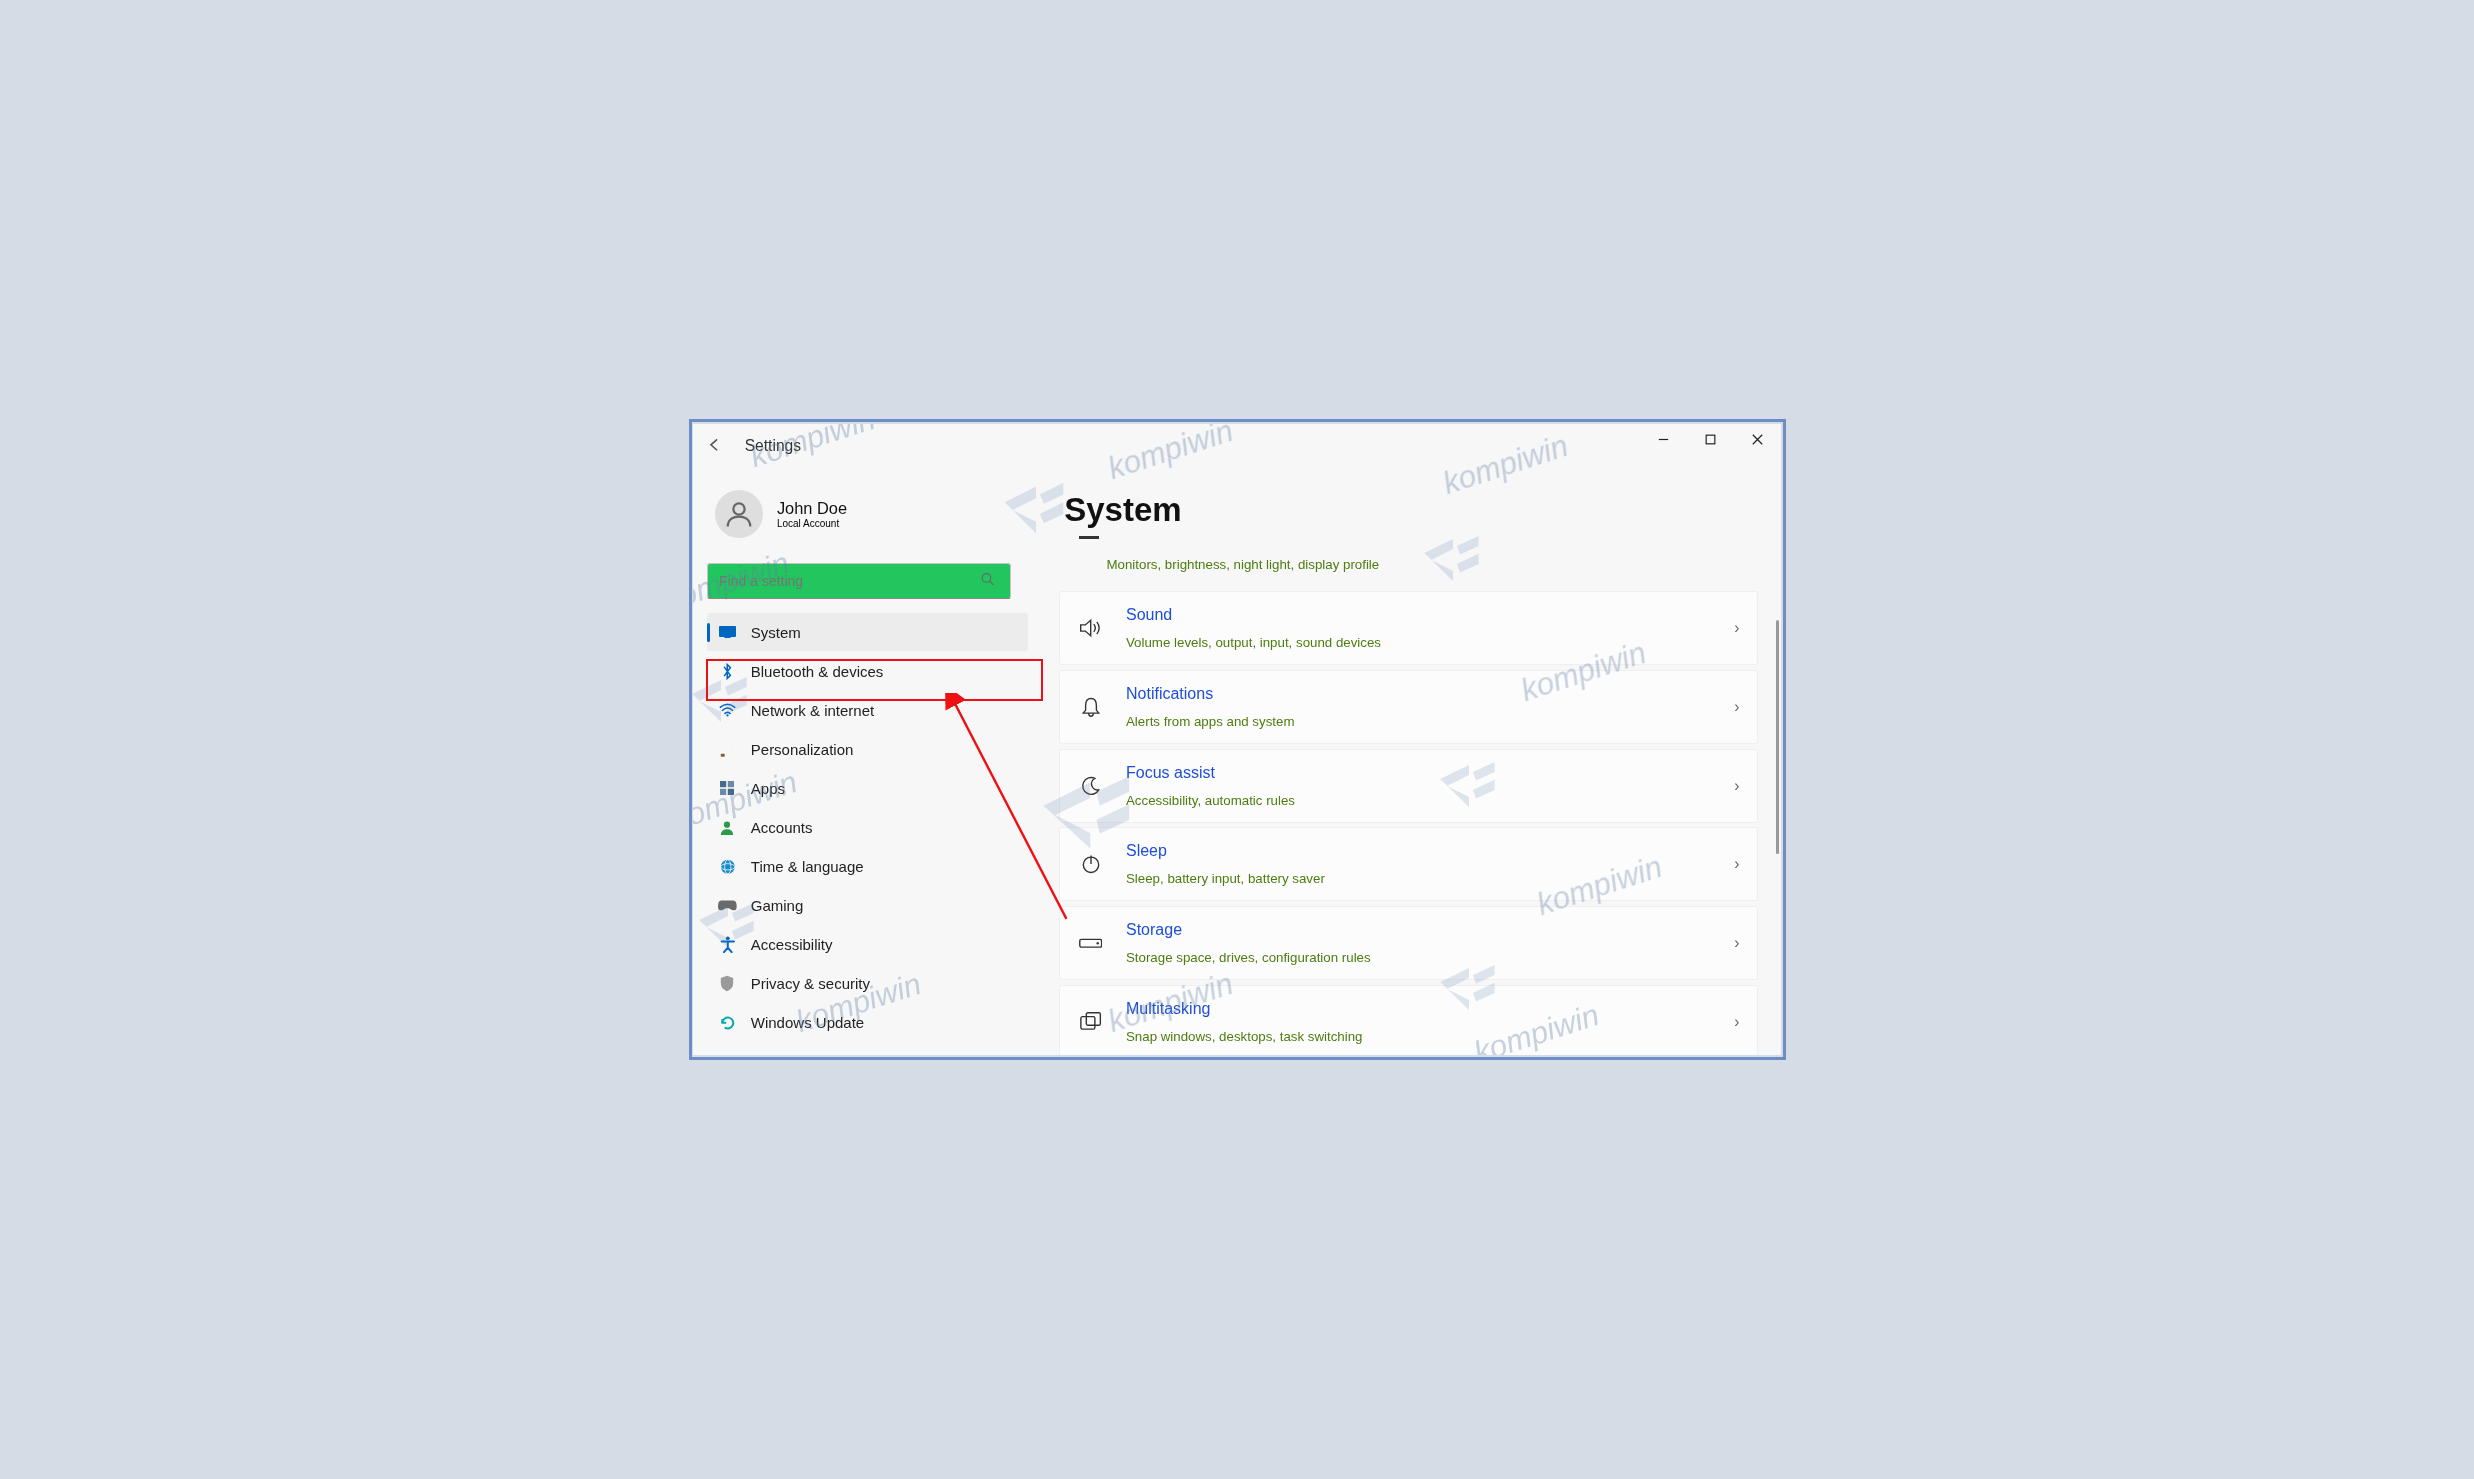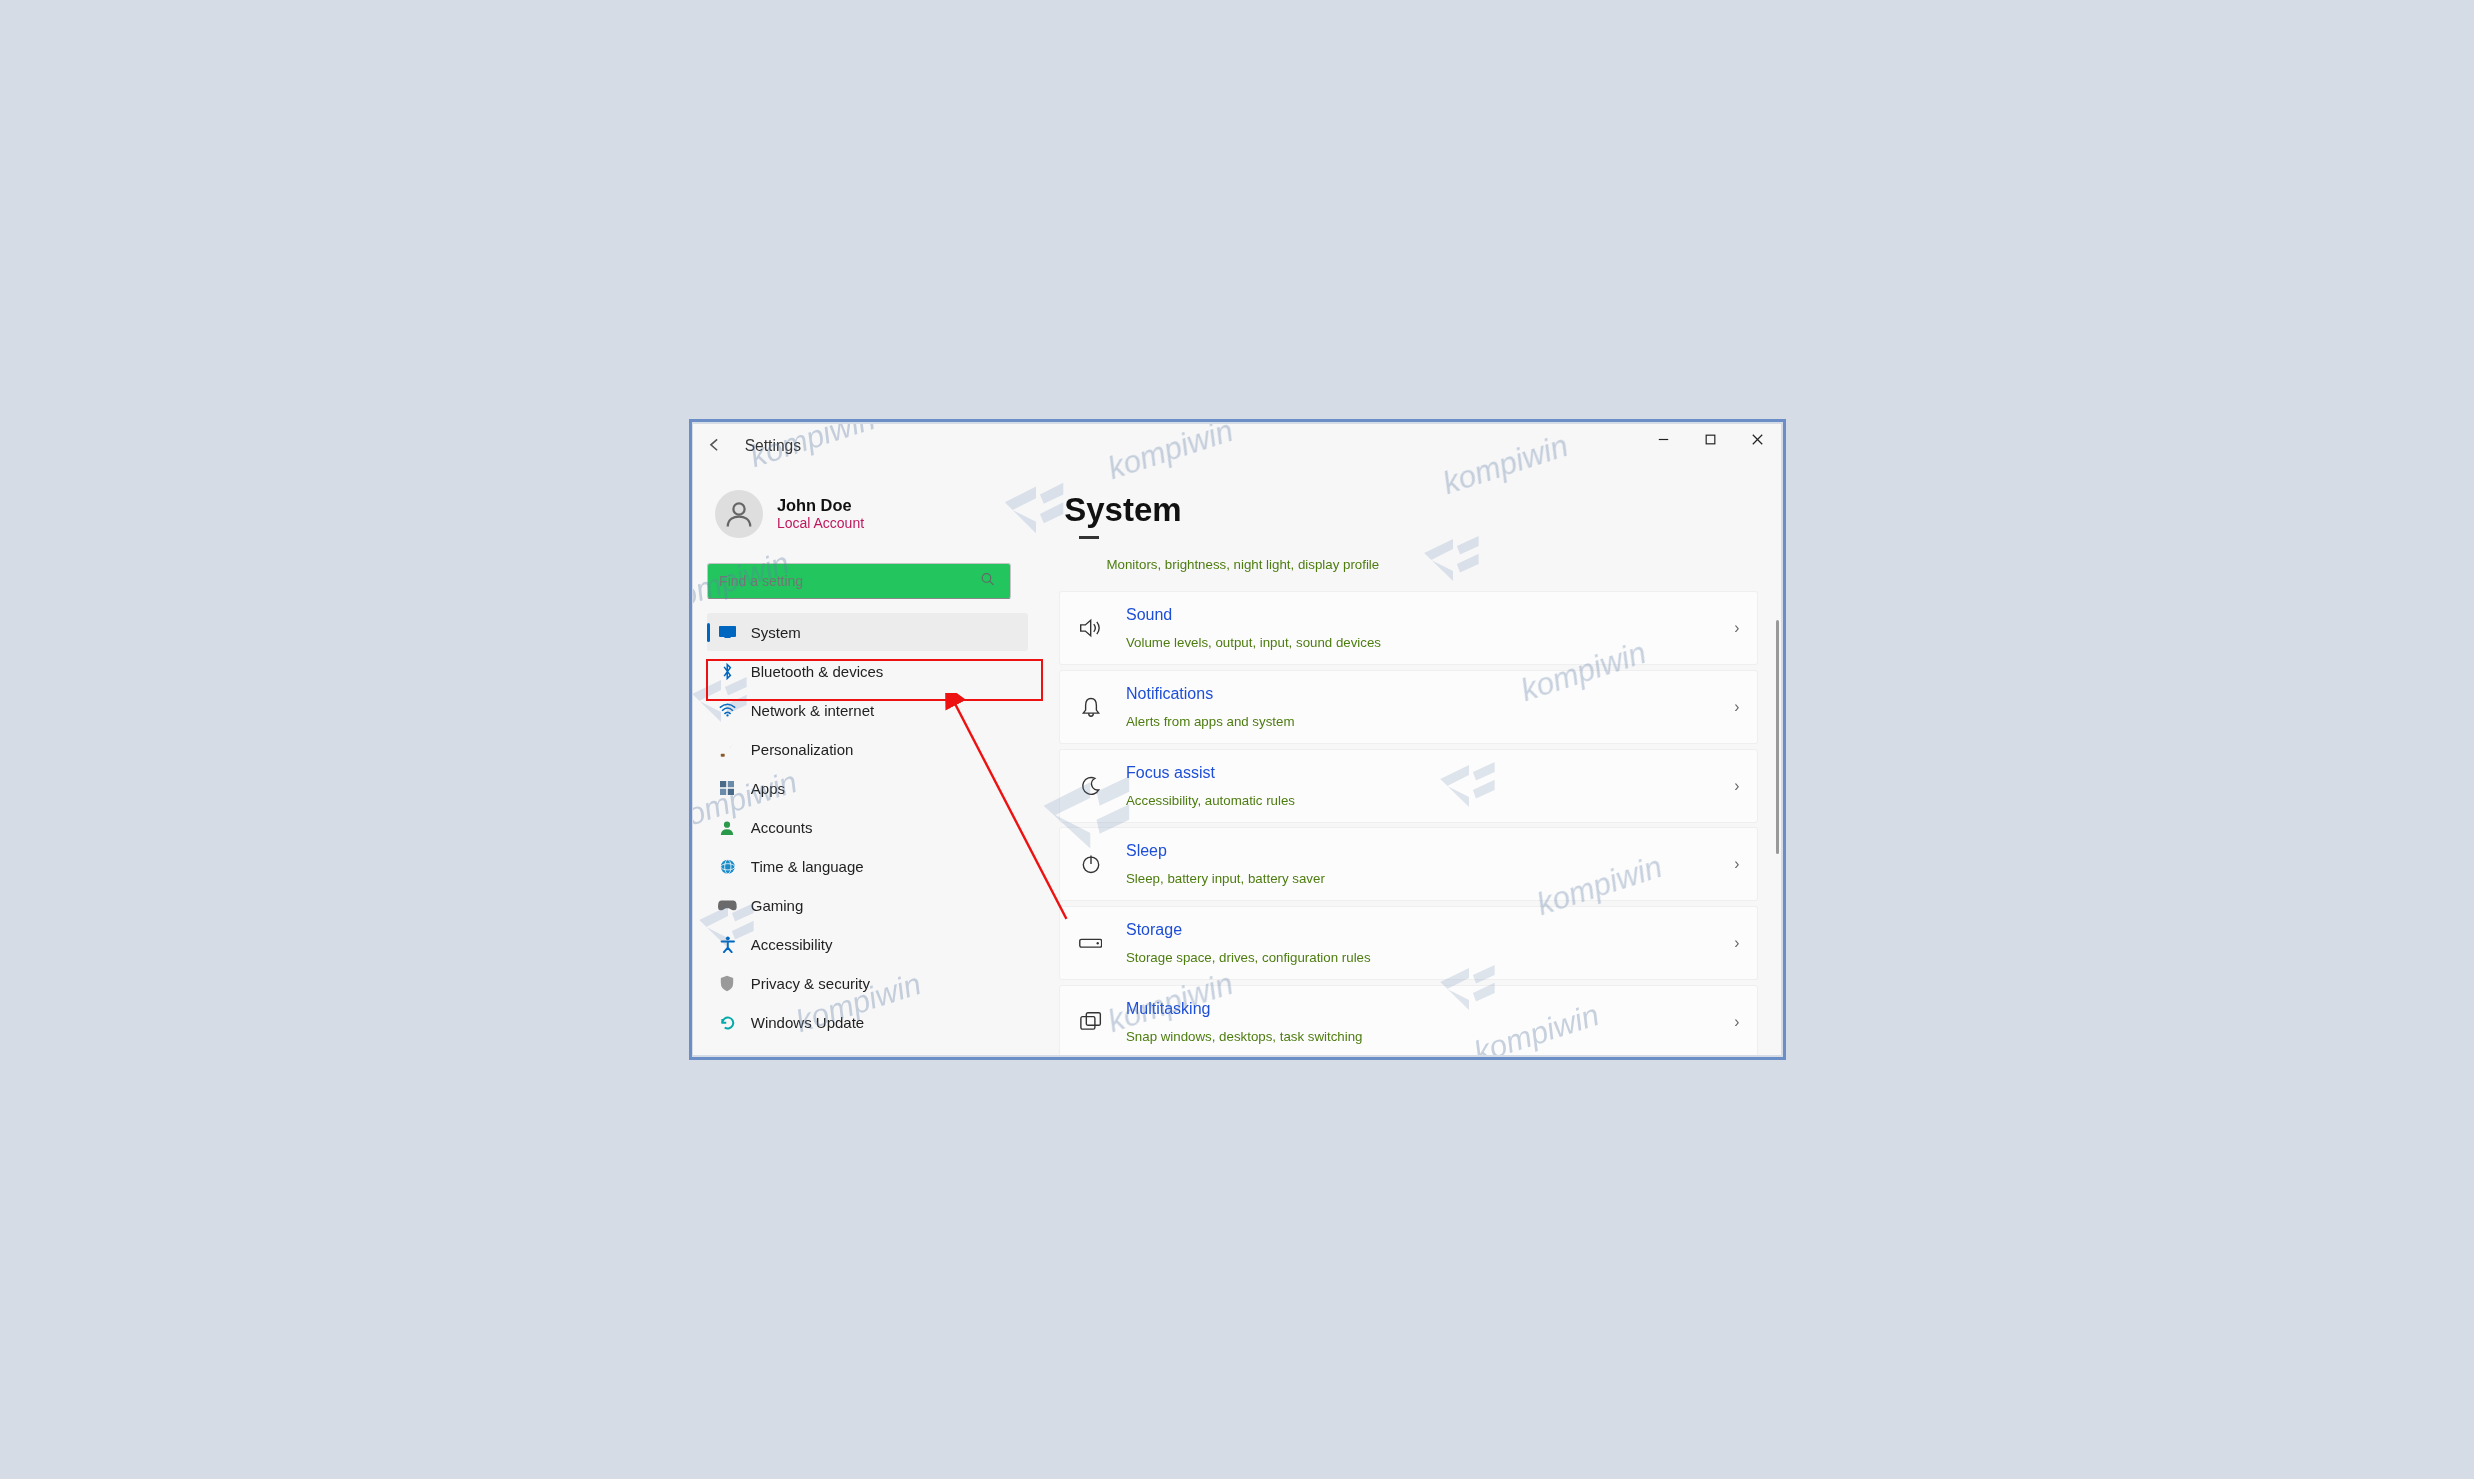--- a/index.html
+++ b/index.html
@@ -93,22 +93,22 @@
     .avatar {
       width: 48px;
       height: 48px;
       border-radius: 50%;
       background: #dedede;
       display: flex;
       align-items: center;
       justify-content: center;
     }
     .avatar svg { width: 30px; height: 30px; }
-    .user-name { font-size: 16.4px; font-weight: 700; color: #111; }
-    .user-sub { font-size: 14px; color: #be185d; }
+    .user-name { font-size: 16.4px; font-weight: 400; color: #111; }
+    .user-sub { font-size: 10px; color: #000000; }
     .search-box {
       position: relative;
       margin: 6.2px 0 14px 0;
     }
     .search-input {
       width: 304px;
       padding: 9.4px 34px 9.4px 11px;
       font-size: 14px;
       border: 0.8px solid #c5c5c5;
       border-radius: 3.1px;

